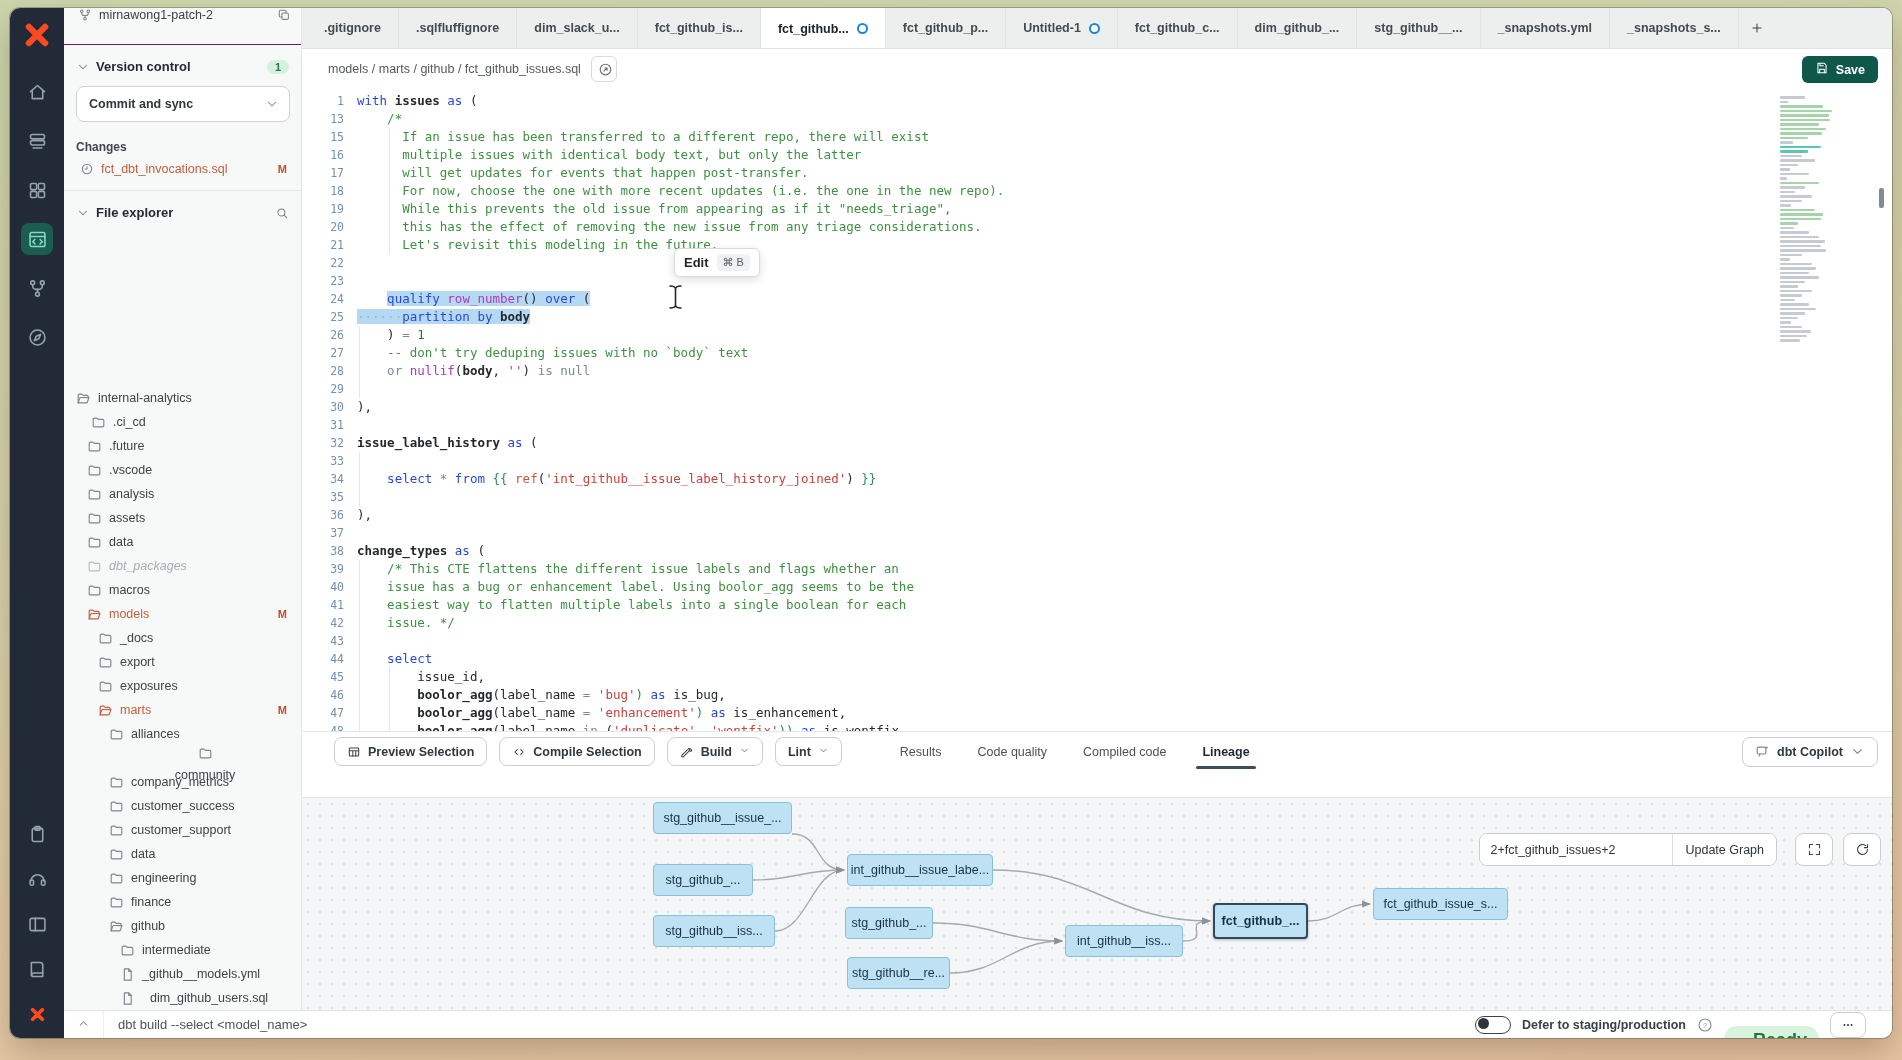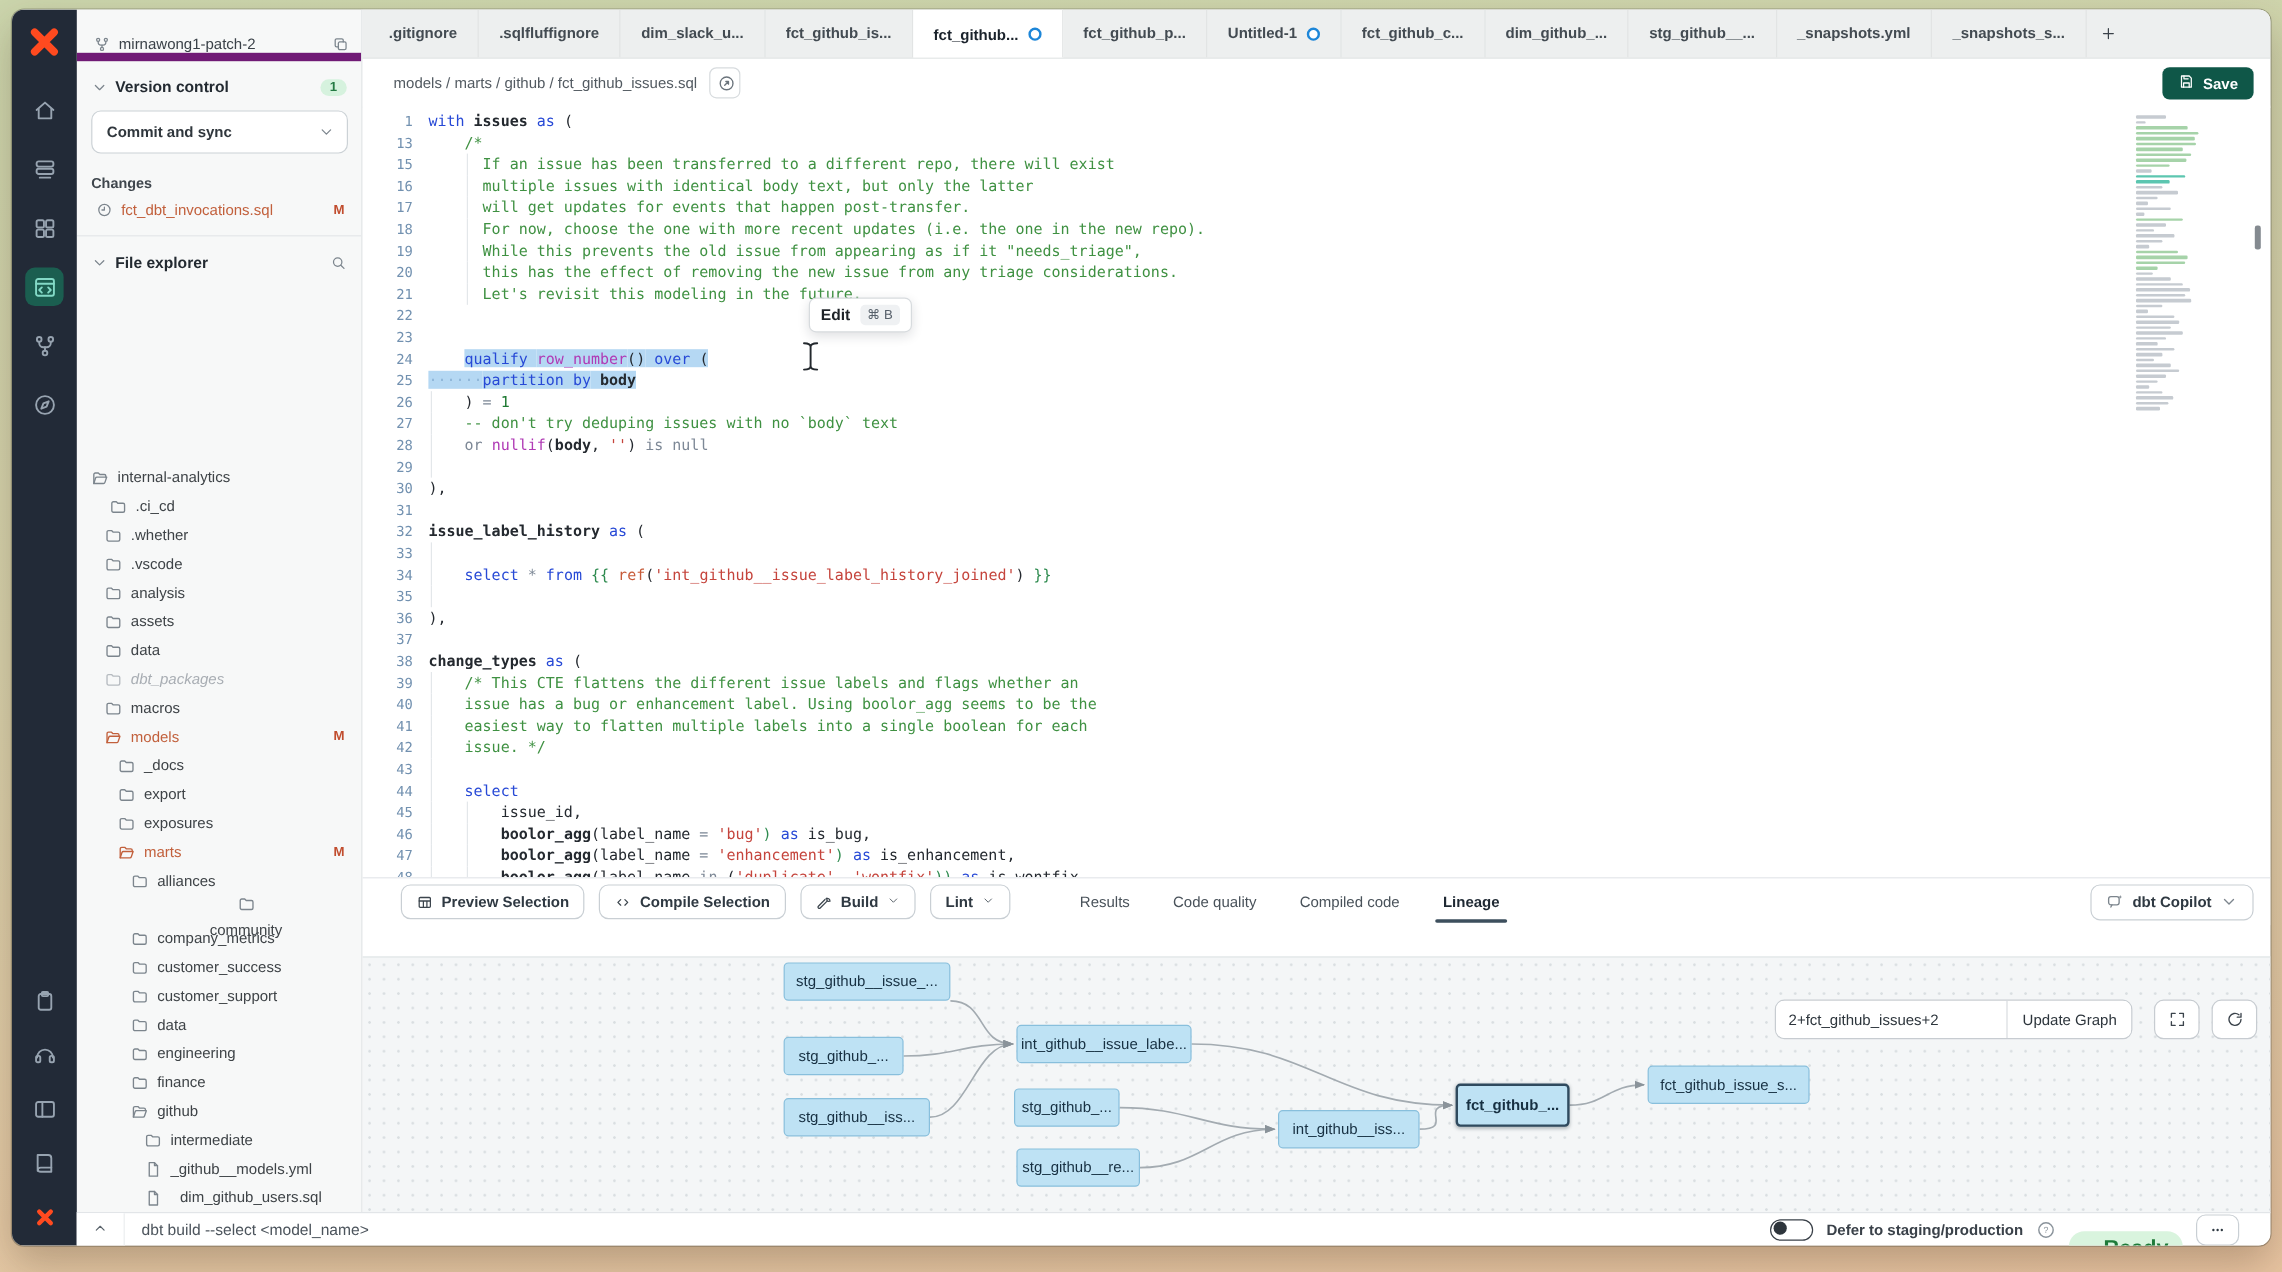--- a/index.html
+++ b/index.html
@@ -9,21 +9,21 @@
   
   .sidebar{position:absolute;left:0;top:0;bottom:0;width:54px;background:#222a37;display:flex;flex-direction:column;align-items:center;padding-top:12px;box-sizing:border-box;z-index:5;}
   .sb-logo{width:30px;height:30px;display:grid;place-items:center;margin-bottom:26px;}
   .sb-top{display:flex;flex-direction:column;gap:17px;align-items:center;}
   .sb-bottom{margin-top:auto;display:flex;flex-direction:column;gap:13px;align-items:center;padding-bottom:8px;}
   .sb-icon{width:32px;height:32px;display:grid;place-items:center;color:#97a3b0;border-radius:8px;}
   .sb-icon svg{width:21px;height:21px;}
   .sb-icon.active{background:#1b5e50;color:#83d9c6;}
   
   .leftpanel{position:absolute;left:54px;top:0;bottom:27px;width:238px;background:#f7f8f8;border-right:1px solid #e3e6e8;box-sizing:border-box;overflow:hidden;z-index:4;}
-  .branch-row{display:flex;align-items:flex-end;gap:7px;height:36px;padding:0 10px 0 14px;border-bottom:7px solid #701a75;}
+  .branch-row{display:flex;align-items:flex-start;gap:7px;height:36px;padding:0 10px 0 14px;border-bottom:1px solid #701a75;}
   .branch-row .bname{font-size:12.5px;color:#3a4148;flex:1;white-space:nowrap;overflow:hidden;}
   .icn{display:inline-grid;place-items:center;color:#7c858d;}
   .icn svg{width:14px;height:14px;}
   .section-head{display:flex;align-items:center;gap:6px;padding:14px 12px 8px 12px;font-size:13px;font-weight:700;color:#232a31;}
   .badge-green{margin-left:auto;background:#d6f2de;color:#247a43;font-size:11px;font-weight:700;border-radius:9px;padding:1px 8px;}
   .commit-btn{display:flex;align-items:center;margin:4px 12px 10px 12px;width:214px;height:36px;background:#fff;border:1px solid #ccd2d6;border-radius:8px;font-family:inherit;font-size:12.5px;font-weight:600;color:#30373d;padding:0 10px 0 12px;box-sizing:border-box;cursor:pointer;gap:20px;}
   .commit-btn .lbl{flex:1;text-align:left;}
   .changes-label{font-size:12px;font-weight:700;color:#3f464d;padding:8px 12px 4px 12px;}
   .change-row{display:flex;align-items:center;gap:7px;padding:4px 14px 4px 16px;font-size:12.5px;color:#c2603c;}
   .change-row .m{margin-left:auto;color:#c14d2e;font-weight:700;font-size:11px;}
@@ -280,21 +280,21 @@
               </svg>
             </span>
             <span>.ci_cd</span>
           </div>
           <div class="trow" style="padding-left: 23px;">
             <span class="icn">
               <svg viewBox="0 0 24 24" fill="none" stroke="currentColor" stroke-width="1.8" stroke-linecap="round" stroke-linejoin="round">
                 <path d="M3.5 7a2 2 0 012-2h4l2 2h7a2 2 0 012 2v8a2 2 0 01-2 2h-13a2 2 0 01-2-2z"></path>
               </svg>
             </span>
-            <span>.whether</span>
+            <span>.future</span>
           </div>
           <div class="trow" style="padding-left: 23px;">
             <span class="icn">
               <svg viewBox="0 0 24 24" fill="none" stroke="currentColor" stroke-width="1.8" stroke-linecap="round" stroke-linejoin="round">
                 <path d="M3.5 7a2 2 0 012-2h4l2 2h7a2 2 0 012 2v8a2 2 0 01-2 2h-13a2 2 0 01-2-2z"></path>
               </svg>
             </span>
             <span>.vscode</span>
           </div>
           <div class="trow" style="padding-left: 23px;">

